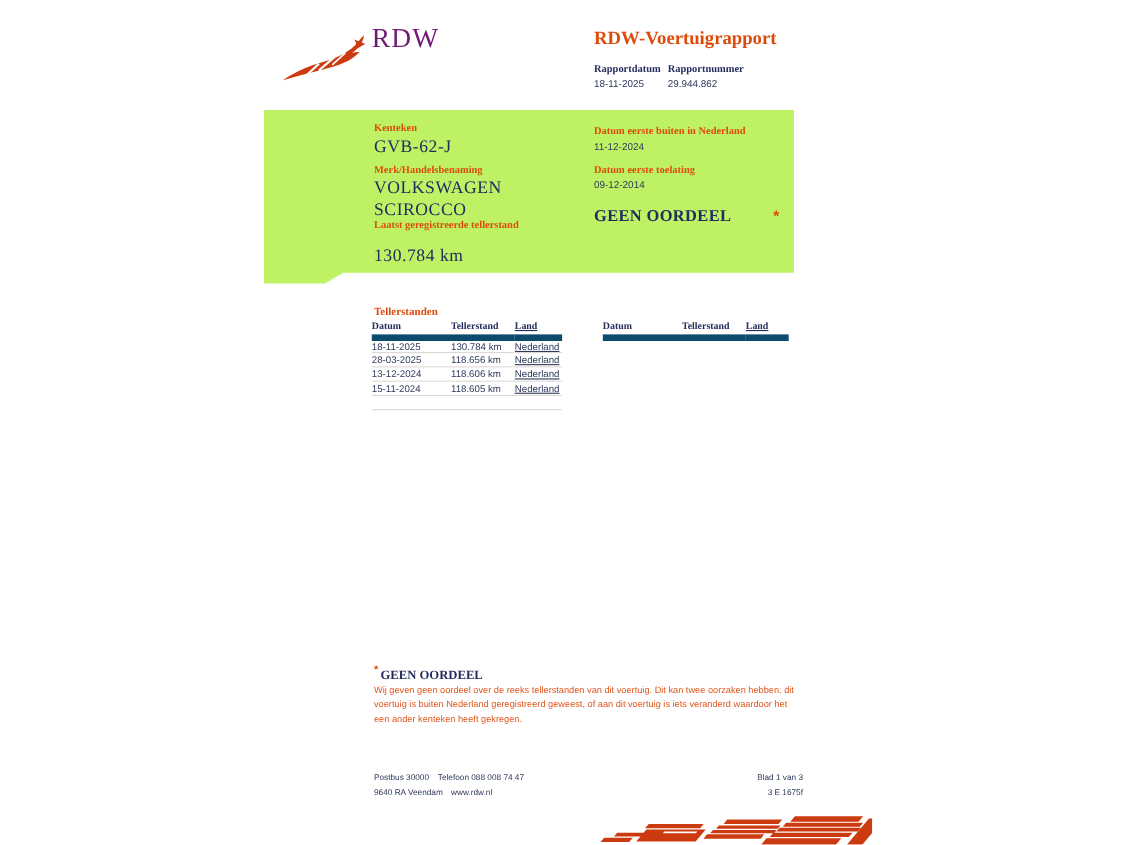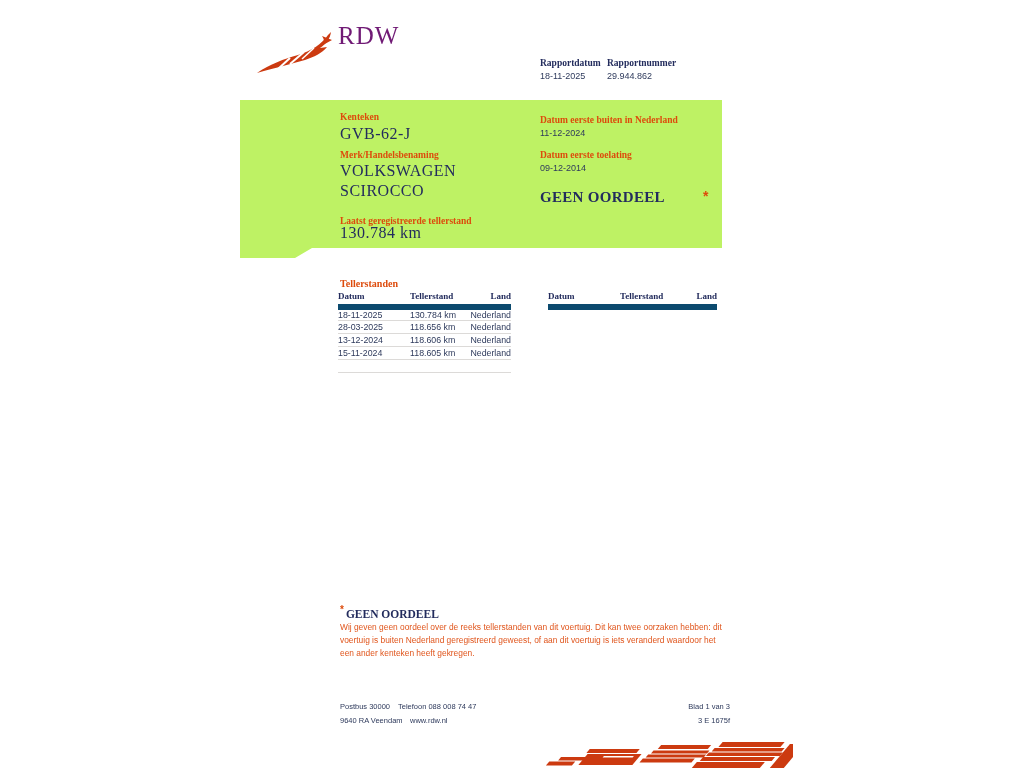--- a/index.html
+++ b/index.html
@@ -30,42 +30,42 @@
   .card .o-label { position:absolute; color:#dd4b0c; font-family:"Liberation Serif", serif;
                    font-weight:bold; font-size:9.5px; }
   .card .big-val { position:absolute; color:#232c5d; font-family:"Liberation Serif", serif;
                    font-size:16px; letter-spacing:0.5px; }
   .card .sm-val  { position:absolute; color:#2e3a5c; font-size:9px; }
   .pos-kenteken-l { left:100px; top:12px; }
   .pos-kenteken   { left:100px; top:25px; }
   .pos-merk-l     { left:100px; top:50px; }
   .pos-merk       { left:100px; top:62px; }
   .pos-model      { left:100px; top:82px; }
-  .pos-teller-l   { left:100px; top:116px; }
+  .pos-teller-l   { left:100px; top:100px; }
   .pos-teller     { left:100px; top:124px; }
   .pos-afgifte-l  { left:300px; top:15px; }
   .pos-afgifte    { left:300px; top:28px; }
   .pos-toelating-l{ left:300px; top:50px; }
   .pos-toelating  { left:300px; top:63px; }
   .pos-verdict    { left:300px; top:89px; color:#232c5d; position:absolute;
                     font-family:"Liberation Serif", serif; font-weight:bold; font-size:15px;
                     letter-spacing:0.3px; }
   .pos-star       { left:463px; top:88px; position:absolute; color:#dd4b0c;
                     font-size:14px; font-weight:bold; }
 
   
   .section-title { position:absolute; left:340px; top:278px; color:#dd4b0c;
                    font-family:"Liberation Serif", serif; font-weight:bold; font-size:10px; }
   table.odo { position:absolute; border-collapse:collapse; table-layout:fixed; }
   table.odo th { color:#232c5d; font-family:"Liberation Serif", serif; font-weight:bold;
                  font-size:9px; text-align:left; padding:0 0 3px 0;
                  border-bottom:6px solid #0c4a6e; }
   table.odo td { color:#2e3a5c; font-size:8.8px; height:13px; padding:0;
                  border-bottom:1px solid #dcdad8; vertical-align:middle; }
-  table.odo .c-land { text-align:right; }
+  table.odo .c-land { text-align:left;text-decoration:underline; }
   .tbl-left  { left:338px; top:291px; width:173px; }
   .tbl-right { left:548px; top:291px; width:169px; }
   .w-datum { width:72px; } .w-teller { width:58px; } .w-land { width:auto; }
 
   
   .note-title-row { position:absolute; left:340px; top:604px; }
   .note-star { color:#dd4b0c; font-size:10px; font-weight:bold; vertical-align:top; }
   .note-title { color:#232c5d; font-family:"Liberation Serif", serif; font-weight:bold;
                 font-size:11.5px; margin-left:2px; }
   .note-body { position:absolute; left:340px; top:621px; width:382px; color:#e0551c;
@@ -92,20 +92,21 @@
     <svg class="logo-bird" width="76" height="44" viewBox="0 0 76 44">
       <path d="M1 43 C14 34 28 29 42 25 C55 21 66 14 72 5 L75 2 C74 9 70 14 64 18 L71 17 C66 23 58 27 49 30 C32 35 14 39 1 43 Z" fill="#cc3a10"></path>
       <path d="M66 6 L76 10 L67 15 C69 12 68 9 66 6 Z" fill="#cc3a10"></path>
       <path d="M22 39 L34 28" stroke="#ffffff" stroke-width="2"></path>
       <path d="M34 34 L48 22" stroke="#ffffff" stroke-width="2"></path>
       <path d="M46 29 L58 18" stroke="#ffffff" stroke-width="1.5"></path>
     </svg>
     <div class="logo-text">RDW</div>
   </div>
 
+  <div class="doc-title">RDW-Voertuigrapport</div>
   <div class="meta-label lbl-rapportdatum">Rapportdatum</div>
   <div class="meta-value val-rapportdatum">18-11-2025</div>
   <div class="meta-label lbl-rapportnummer">Rapportnummer</div>
   <div class="meta-value val-rapportnummer">29.944.862</div>
 
   <div class="card">
     <div class="o-label pos-kenteken-l">Kenteken</div>
     <div class="big-val pos-kenteken">GVB-62-J</div>
     <div class="o-label pos-merk-l">Merk/Handelsbenaming</div>
     <div class="big-val pos-merk">VOLKSWAGEN</div>

